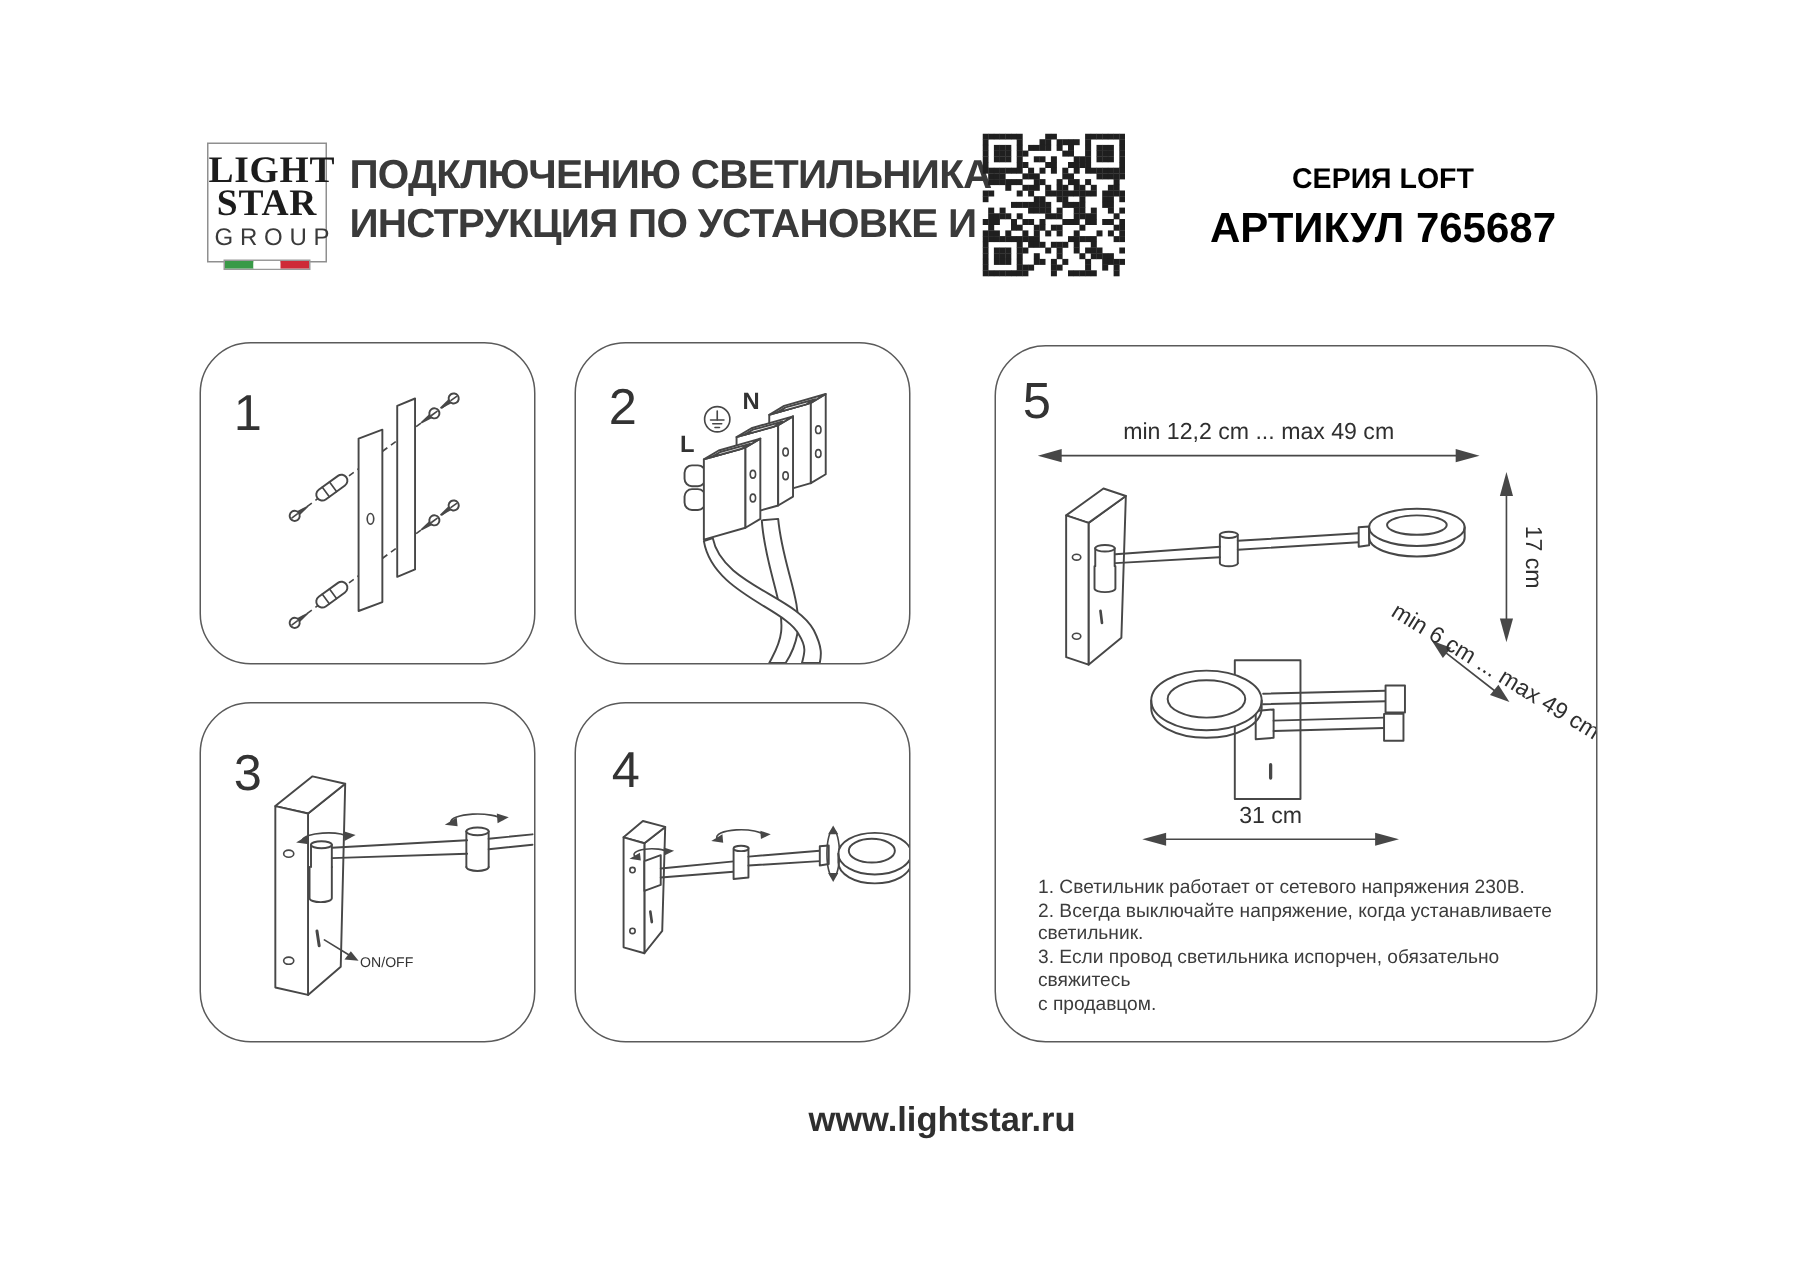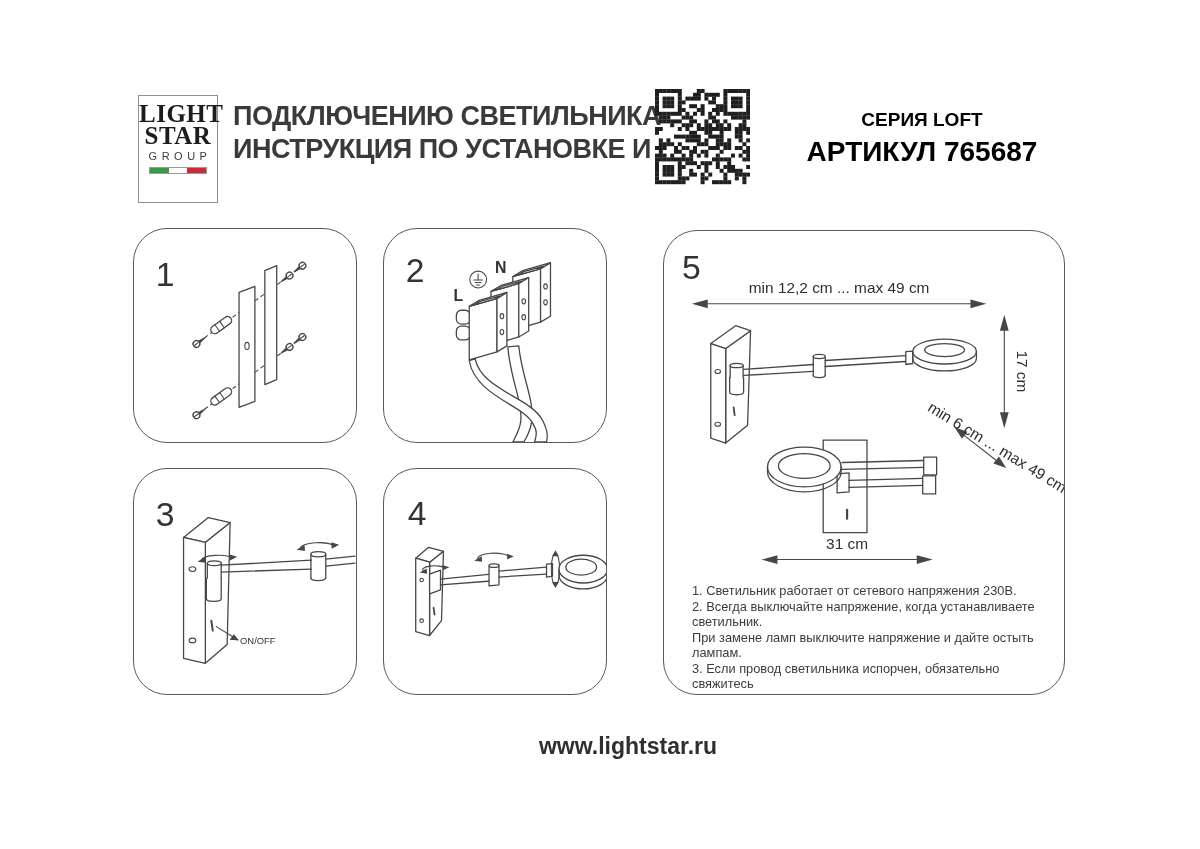--- a/index.html
+++ b/index.html
@@ -1,25 +1,25 @@
 <!DOCTYPE html>
 <html><head>
 <meta charset="utf-8">
 <style>
   html,body{margin:0;padding:0;}
   body{width:1200px;height:849px;background:#ffffff;position:relative;overflow:hidden;
        font-family:"Liberation Sans",sans-serif;color:#333;}
   .abs{position:absolute;}
 
   
-  .logo-box{left:138px;top:95px;width:80px;height:108px;border:1.5px solid #8f8f8f;
+  .logo-box{left:138px;top:95px;width:80px;height:80px;border:1.5px solid #8f8f8f;
             box-sizing:border-box;text-align:center;padding-top:7px;}
   .logo-line{font-family:"Liberation Serif",serif;font-weight:700;font-size:25px;line-height:22px;
              letter-spacing:.5px;color:#1c1c1c;}
-  .logo-group{font-size:11px;letter-spacing:4.5px;color:#3a3a3a;margin-top:3px;margin-left:4px;}
+  .logo-group{font-size:16px;letter-spacing:4.5px;color:#3a3a3a;margin-top:3px;margin-left:4px;}
   .flag{margin:5px auto 0;width:58px;height:7px;border:1px solid #9a9a9a;display:flex;box-sizing:border-box;}
   .flag span{flex:1;}
 
   .title{left:233px;top:100px;width:375px;text-align:center;font-weight:700;font-size:27px;
          line-height:33px;letter-spacing:-.5px;color:#3a3a3a;white-space:nowrap;}
 
   .qr{left:655px;top:89px;width:95px;height:97px;}
 
   .series-block{left:797px;top:109px;width:250px;text-align:center;color:#000000;}
   .series{font-size:19px;font-weight:700;}
@@ -660,19 +660,18 @@
     <line class="ln thin" x1="108" y1="330" x2="260" y2="330"></line>
     <polygon class="fl" points="98,330 114,325.6 114,334.4"></polygon>
     <polygon class="fl" points="270,330 254,325.6 254,334.4"></polygon>
   </g>
   <text class="dim" x="184" y="319" text-anchor="middle">31 cm</text>
 </svg>
 
 <div class="abs notes">
   <div>1. Светильник работает от сетевого напряжения 230В.</div>
   <div>2. Всегда выключайте напряжение, когда устанавливаете светильник.</div>
-  <div>При замене ламп выключите напряжение и дайте остыть лампам.</div>
   <div>3. Если провод светильника испорчен, обязательно свяжитесь</div>
   <div>с продавцом.</div>
 </div>
 </div>
 
 <div class="abs footer">www.lightstar.ru</div>
 
 </body></html>

